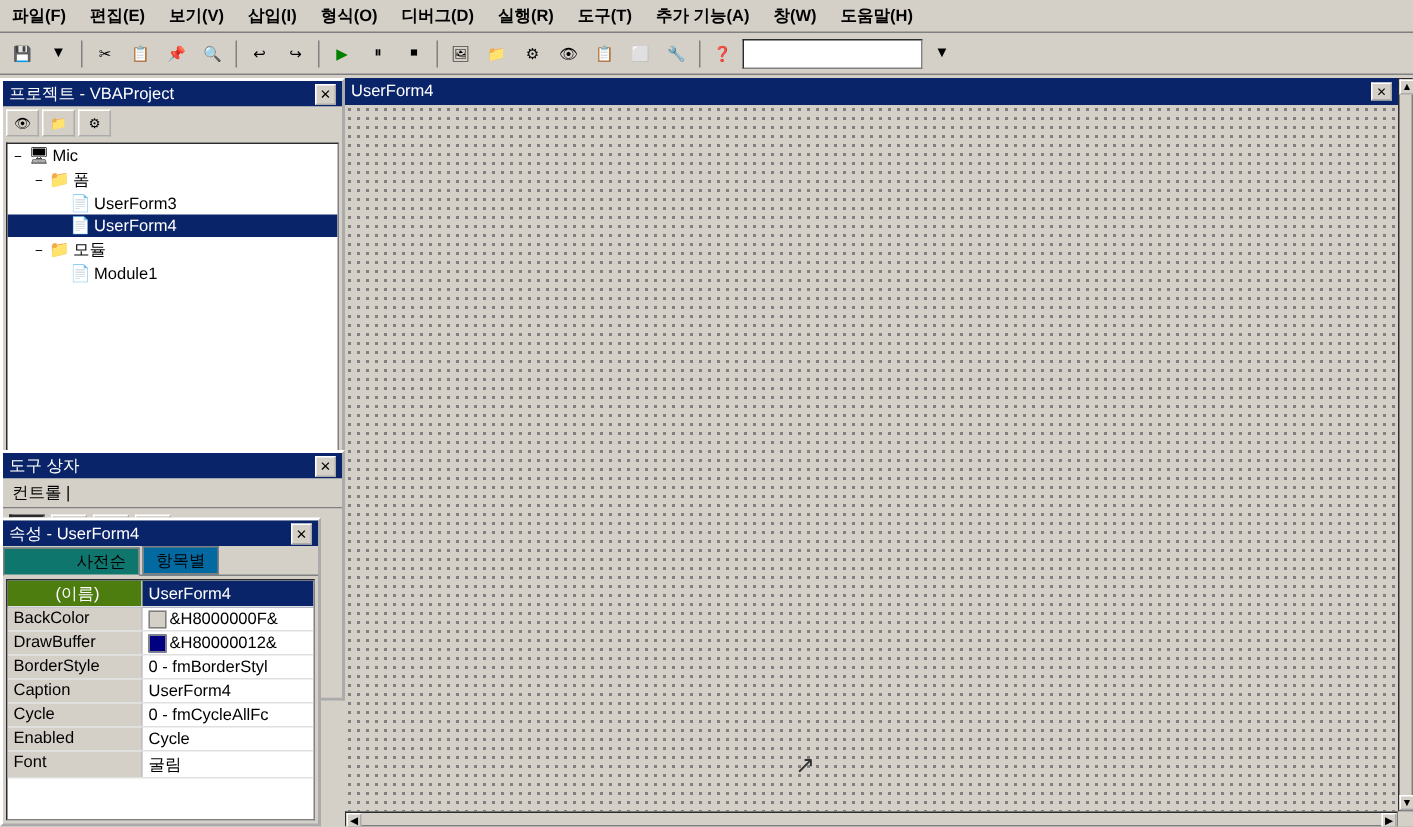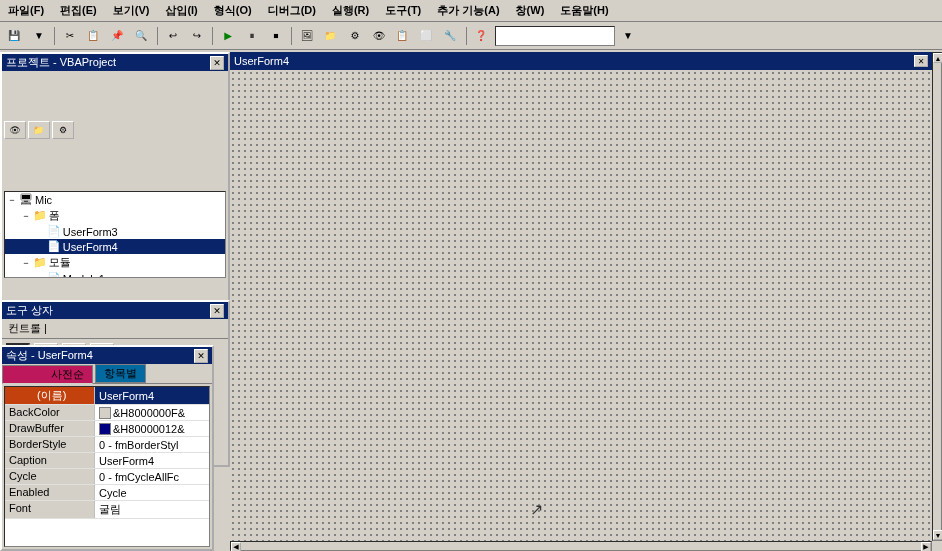--- a/index.html
+++ b/index.html
@@ -176,21 +176,21 @@
     }
     .props-tab {
       padding: 1px 8px;
       font-size: 11px;
       border: 1px solid #808080;
       background: #0369a1;
       cursor: pointer;
       margin-right: 2px;
     }
     .props-tab.active {
-      background: #be185d;
+      background: #0f766e;
       border-bottom: 1px solid #d4d0c8;
       position: relative;
       top: 1px;
       z-index: 1;
       padding-left: 48px;
     }
     .props-table {
       flex: 1;
       overflow: auto;
       background: white;
@@ -206,21 +206,21 @@
     .props-name {
       width: 90px;
       padding: 1px 4px;
       border-right: 1px solid #c0c0c0;
       background: #d4d0c8;
       font-size: 11px;
       flex-shrink: 0;
       overflow: hidden;
       white-space: nowrap;
     }
-    .props-row.selected .props-name { background: #c2410c; padding-left: 32px; }
+    .props-row.selected .props-name { background: #4d7c0f; padding-left: 32px; }
     .props-value {
       flex: 1;
       padding: 1px 4px;
       font-size: 11px;
       overflow: hidden;
       white-space: nowrap;
       display: flex;
       align-items: center;
       gap: 2px;
     }
@@ -287,21 +287,20 @@
       position: absolute;
       left: 0;
       top: 52px;
       width: 230px;
       height: 290px;
       z-index: 10;
       display: flex;
       flex-direction: column;
       background: #d4d0c8;
       border: 2px outset #ffffff;
-      gap: 48px;
     }
 
     .props-float {
       position: absolute;
       left: 0;
       top: 345px;
       width: 214px;
       bottom: 0;
       z-index: 10;
       display: flex;

